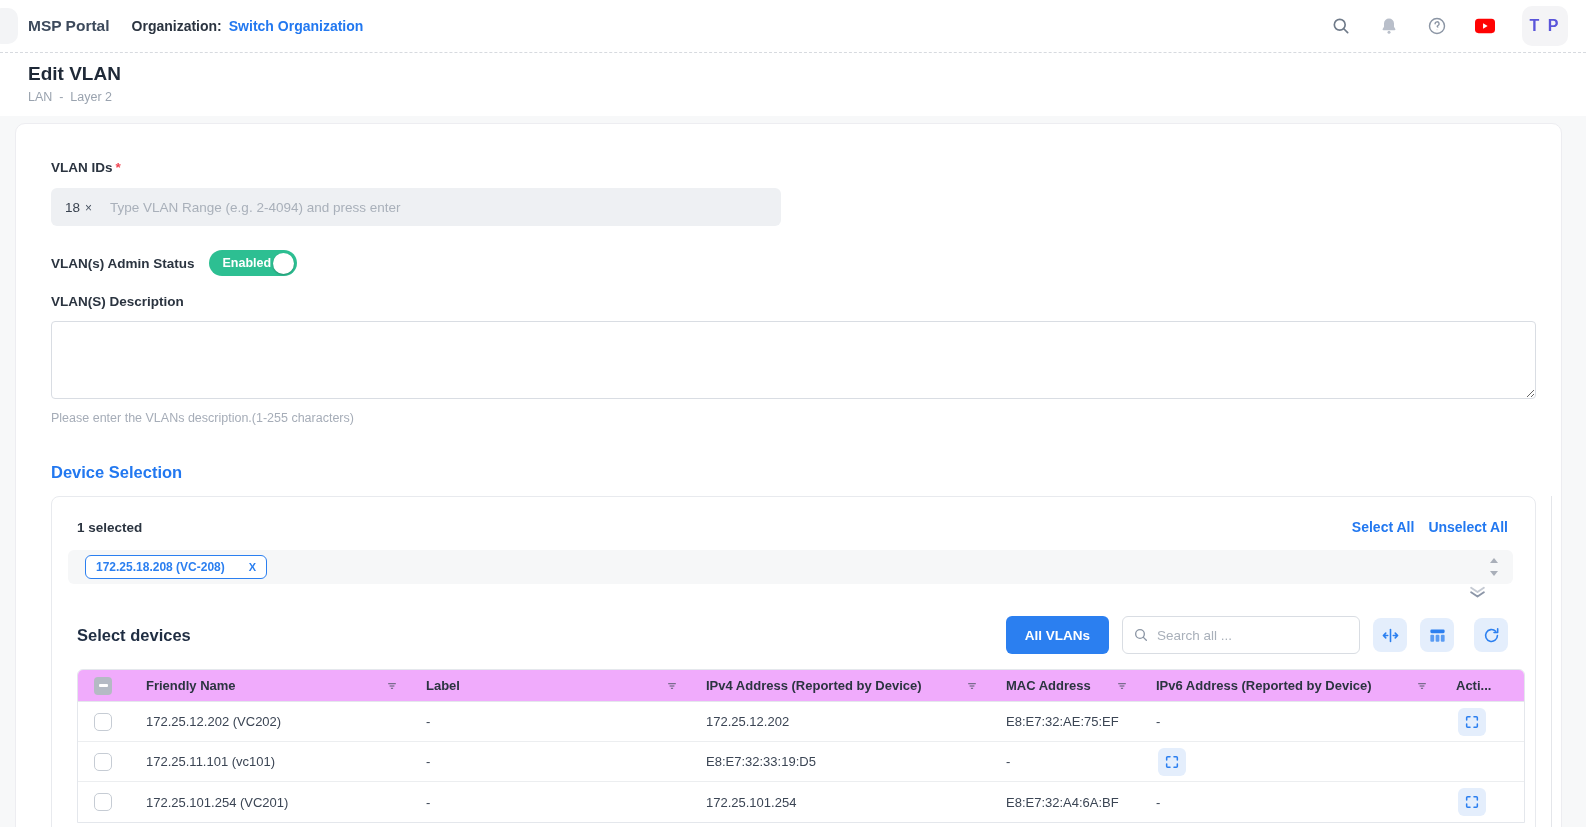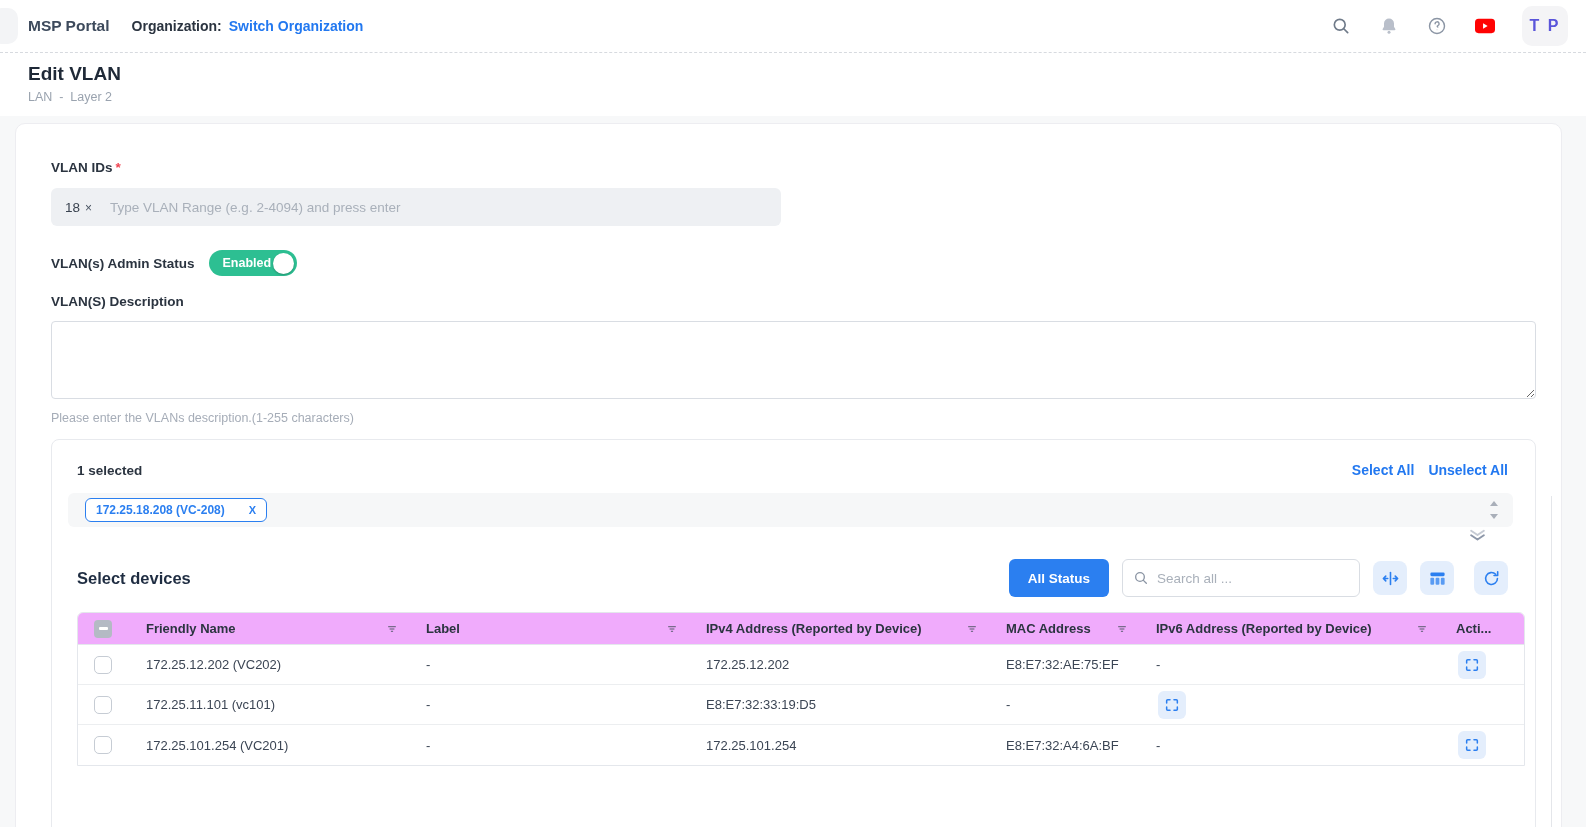--- a/index.html
+++ b/index.html
@@ -178,20 +178,21 @@
       <div class="toggle">
         <span class="toggle-text">Enabled</span>
         <span class="toggle-knob"></span>
       </div>
     </div>
 
     <div class="field-label desc-label">VLAN(S) Description</div>
     <textarea class="desc-area" style=""></textarea>
     <div class="desc-hint">Please enter the VLANs description.(1-255 characters)</div>
 
+    <div class="section-title">Device Selection</div>
 
     <div class="panel">
       <div class="sel-row">
         <span class="sel-count">1 selected</span>
         <span class="sel-links">
           <span class="sel-link">Select All</span>
           <span class="sel-link">Unselect All</span>
         </span>
       </div>
 
@@ -206,21 +207,21 @@
       <div class="chevron-row">
         <svg class="chevron-dbl" viewBox="0 0 16 12" fill="none" stroke="currentColor" stroke-width="1.8" stroke-linecap="round" stroke-linejoin="round">
           <path d="M2 1.5l6 4 6-4" opacity=".5"></path>
             <path d="M2 5.8l6 4 6-4"></path>
           </svg>
       </div>
 
       <div class="devices-bar">
         <span class="devices-title">Select devices</span>
         <div class="devices-controls">
-          <button class="btn-allsites">All Status</button>
+          <button class="btn-allsites">All VLANs</button>
           <div class="searchbox">
             <svg viewBox="0 0 24 24" fill="none" stroke="currentColor" stroke-width="2" stroke-linecap="round">
               <circle cx="10.5" cy="10.5" r="6.5"></circle>
                 <line x1="15.6" y1="15.6" x2="20" y2="20"></line>
               </svg>
             <input placeholder="Search all ..." style="">
           </div>
           <button class="icon-btn">
             <svg viewBox="0 0 24 24" fill="none" stroke="currentColor" stroke-width="2" stroke-linecap="round" stroke-linejoin="round">
               <path d="M12 4.5v15"></path>

